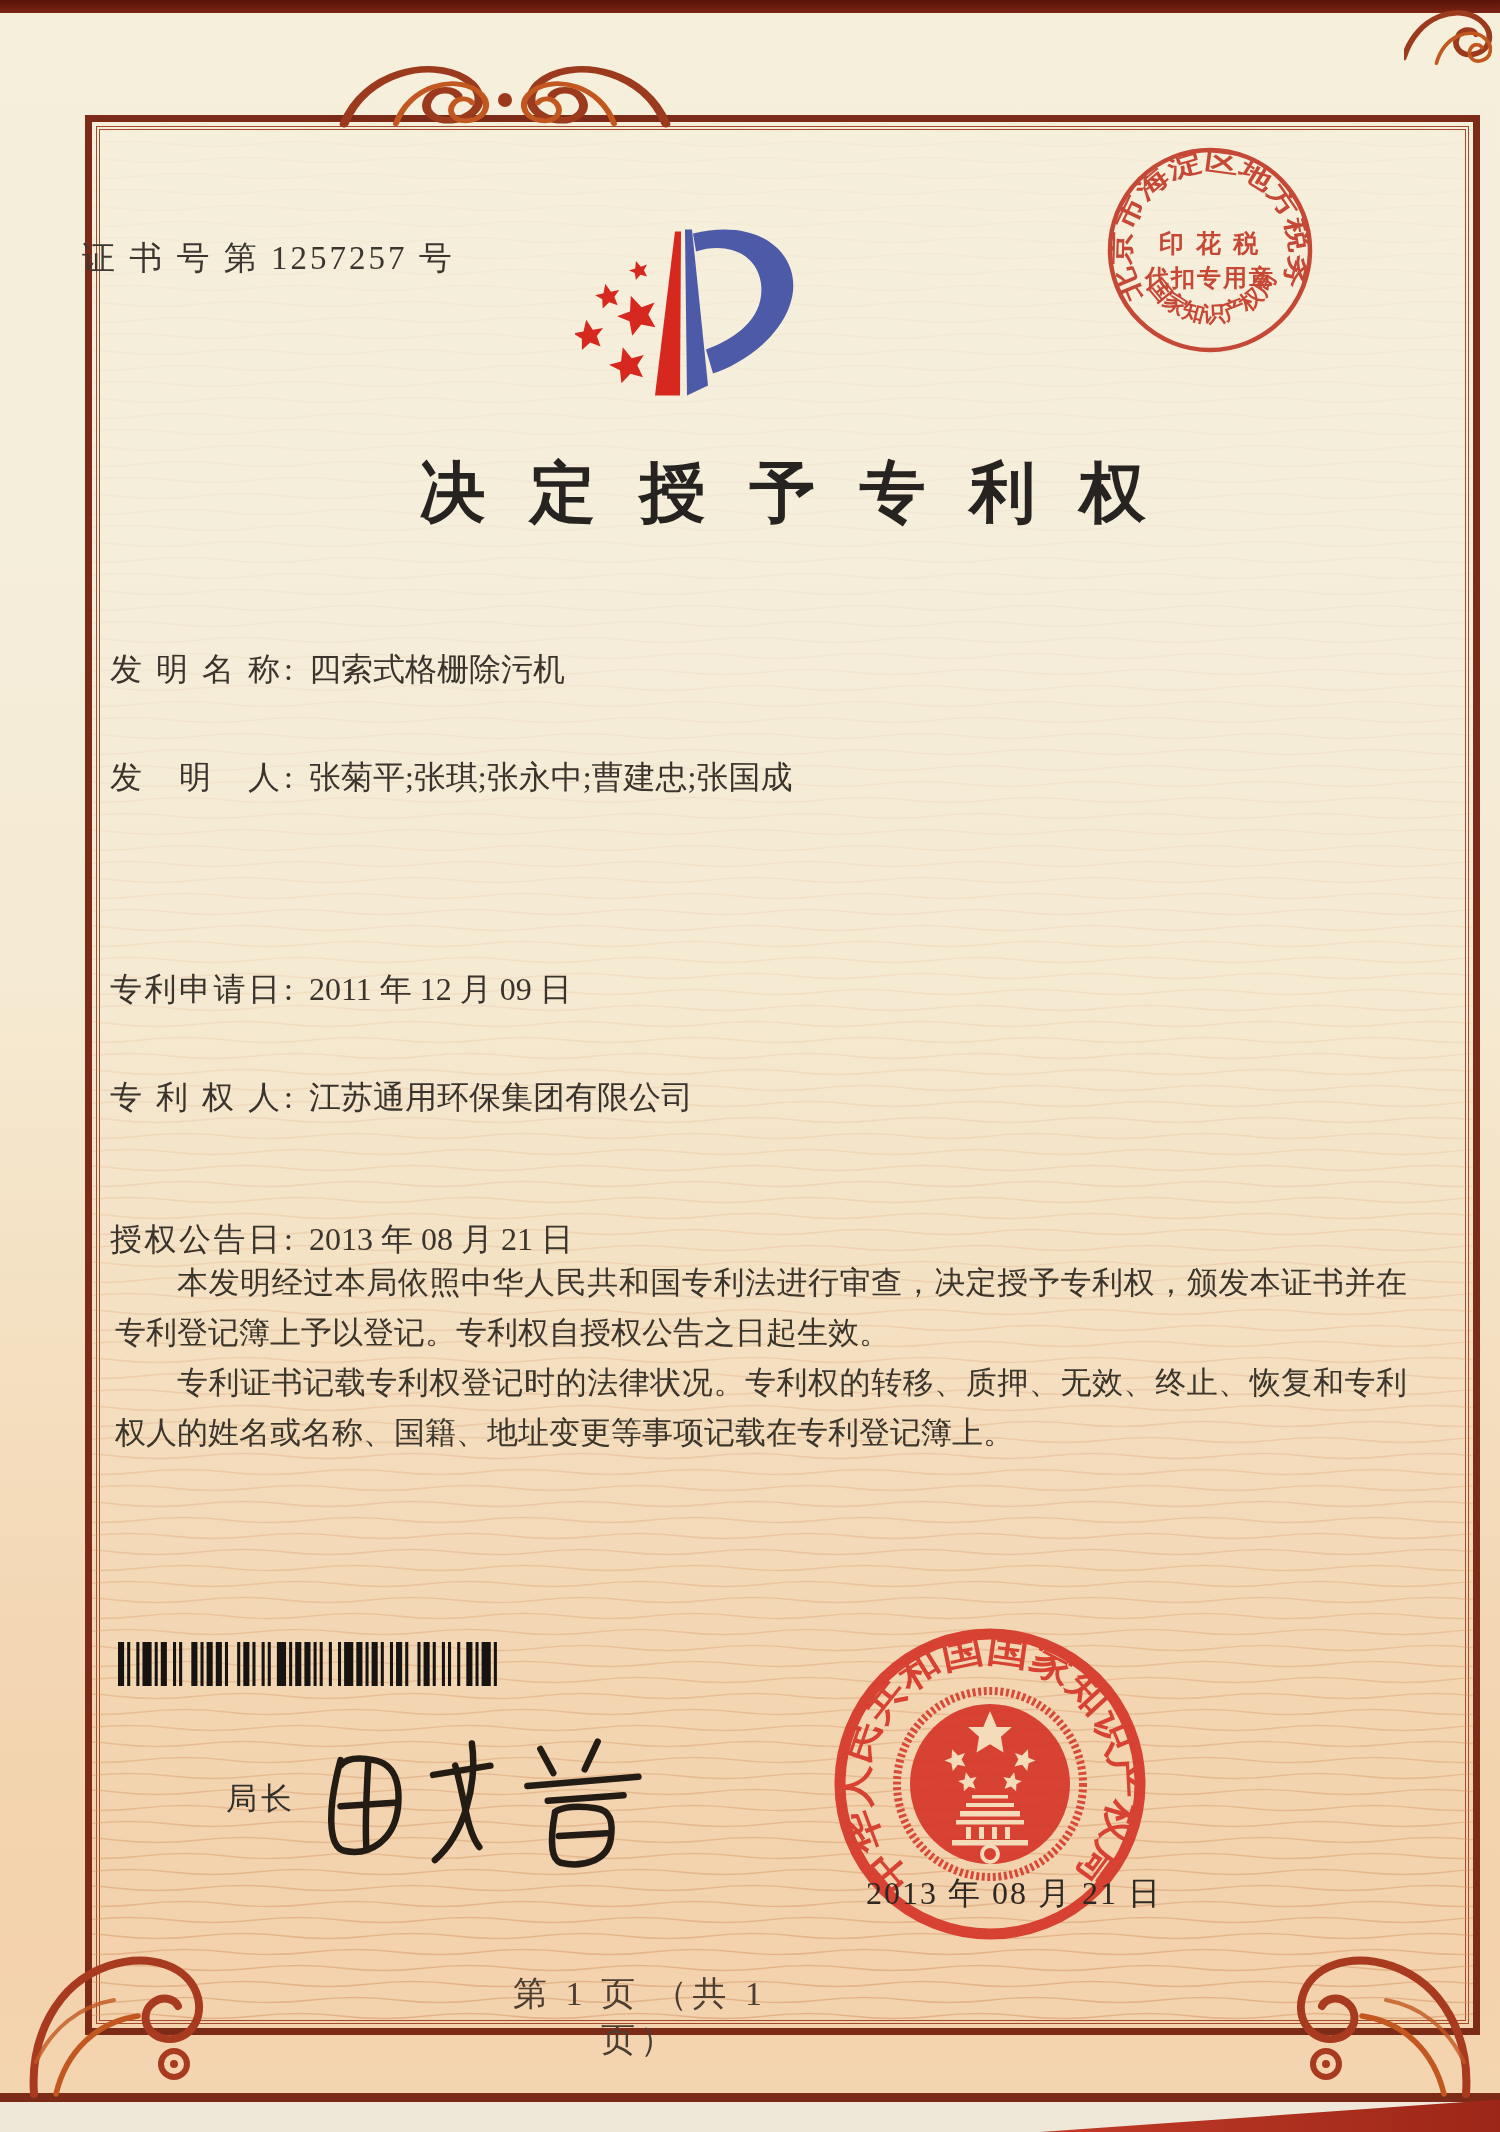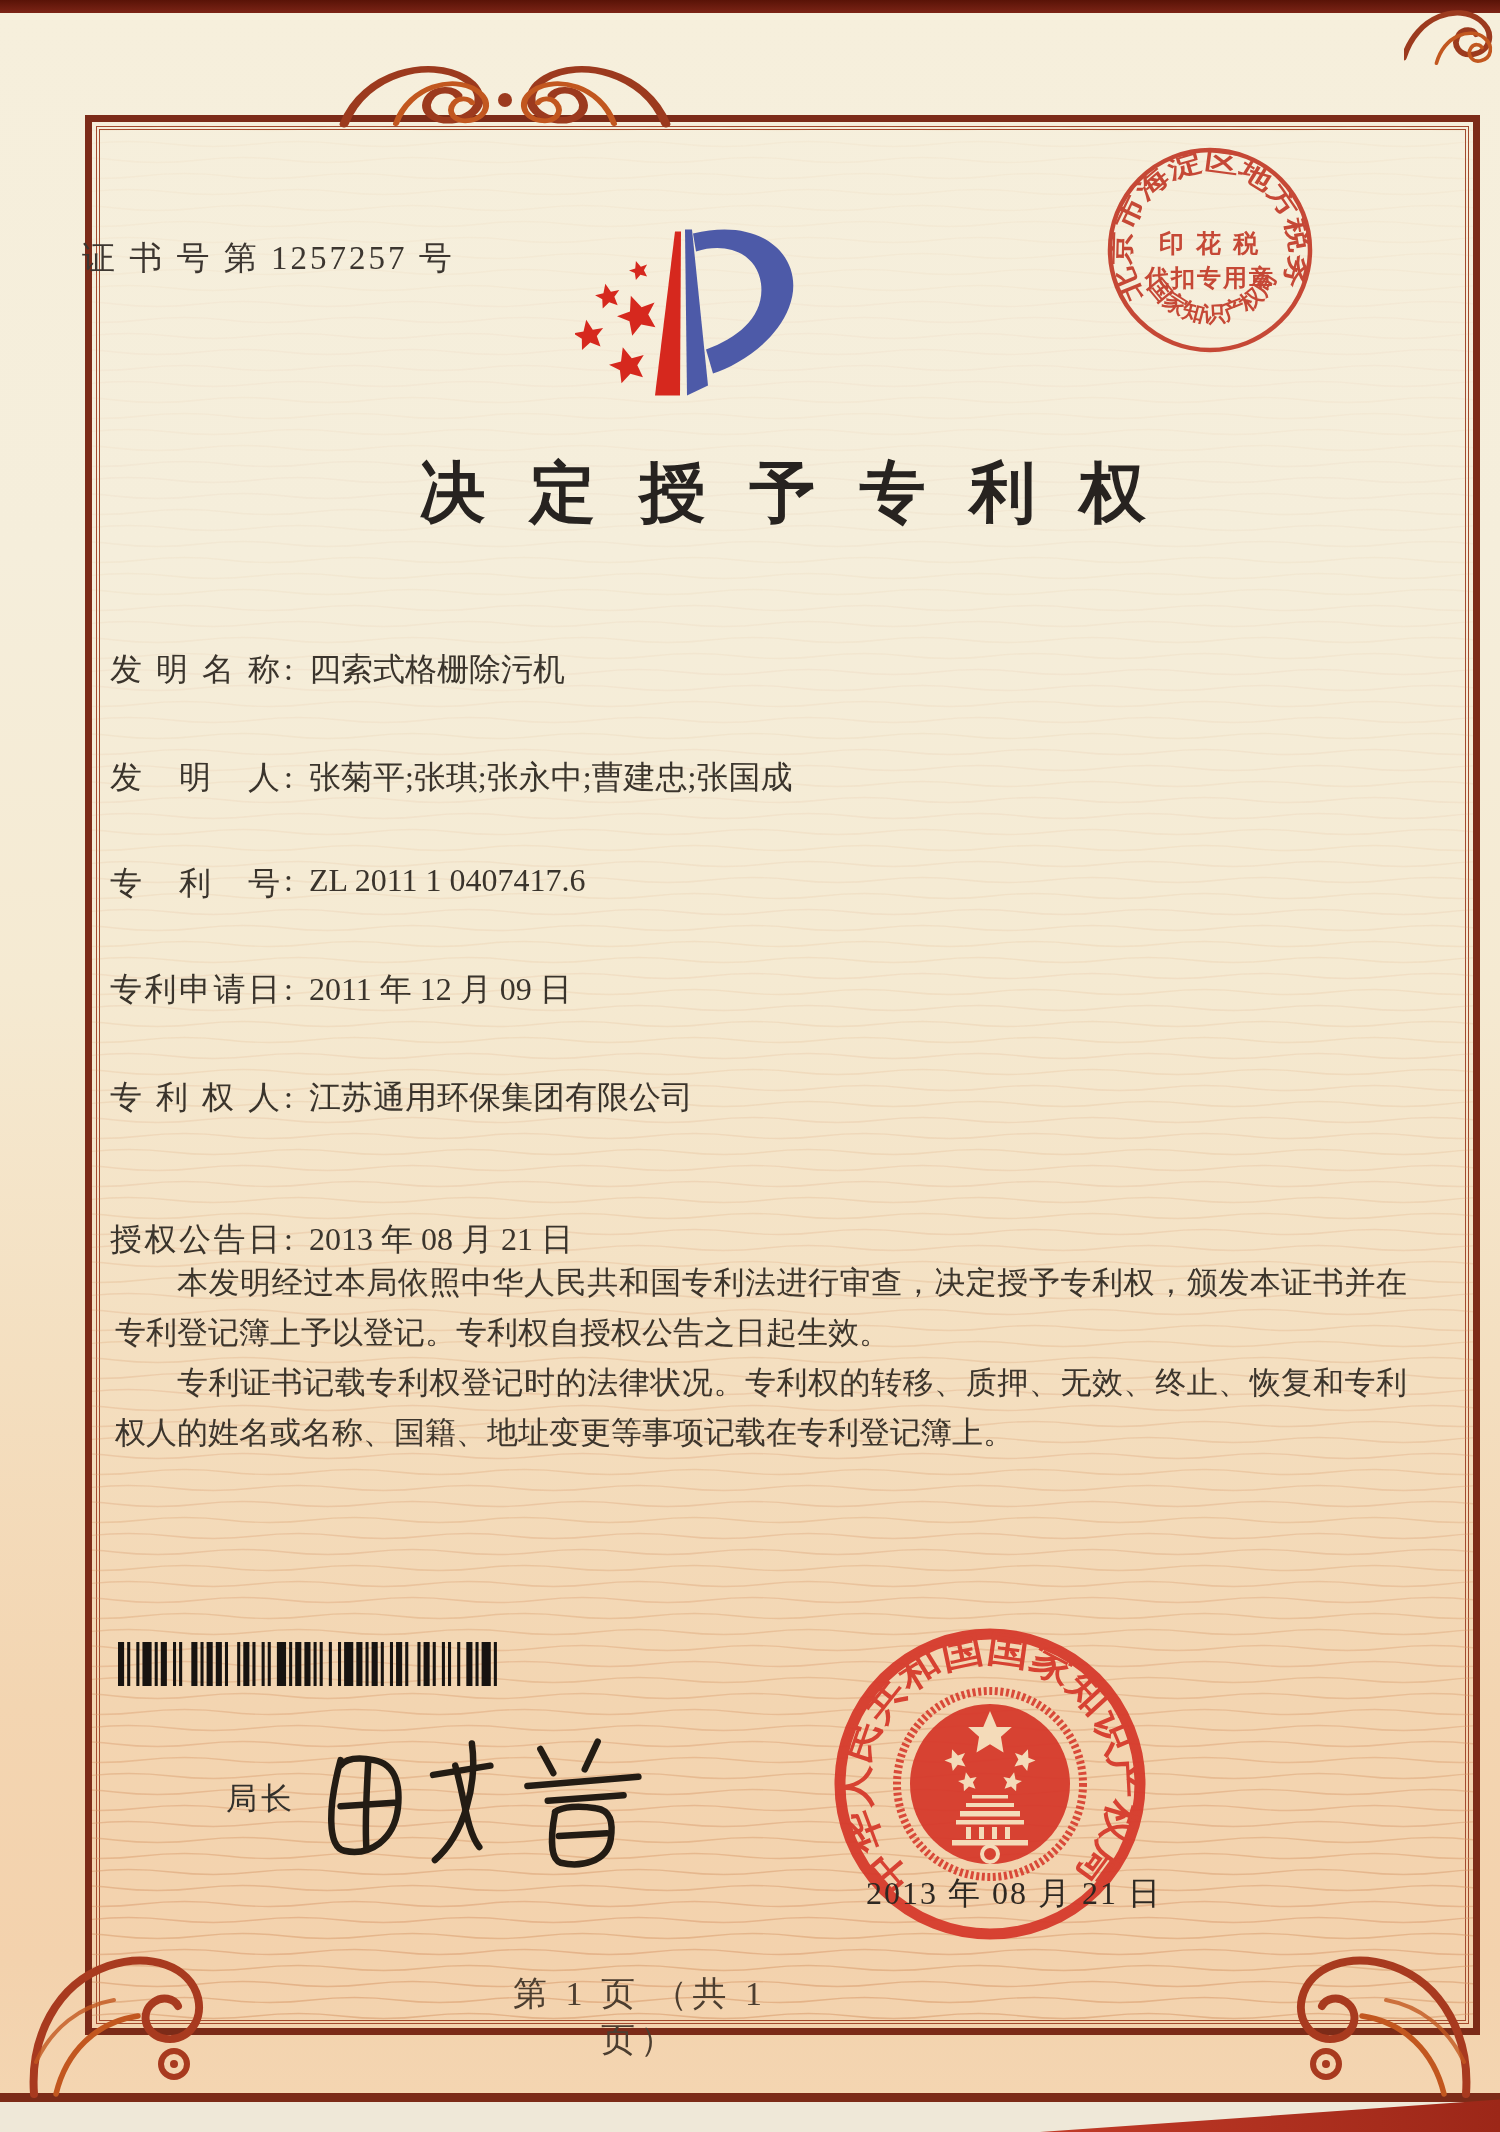--- a/index.html
+++ b/index.html
@@ -228,23 +228,20 @@
   </svg>
 
   <div class="abs title">决定授予专利权</div>
 
   <div class="abs frow" style="top:648px">
     <span class="flabel">发明名称</span><span class="fcolon">:</span><span>四索式格栅除污机</span>
   </div>
   <div class="abs frow" style="top:756px">
     <span class="flabel">发明人</span><span class="fcolon">:</span><span>张菊平;张琪;张永中;曹建忠;张国成</span>
   </div>
-  <div class="abs frow" style="top:862px">
-    <span class="flabel">专利号</span><span class="fcolon">:</span><span>ZL 2011 1 0407417.6</span>
-  </div>
   <div class="abs frow" style="top:968px">
     <span class="flabel">专利申请日</span><span class="fcolon">:</span><span>2011 年 12 月 09 日</span>
   </div>
   <div class="abs frow" style="top:1076px">
     <span class="flabel">专利权人</span><span class="fcolon">:</span><span>江苏通用环保集团有限公司</span>
   </div>
   <div class="abs frow" style="top:1218px">
     <span class="flabel">授权公告日</span><span class="fcolon">:</span><span>2013 年 08 月 21 日</span>
   </div>
 

